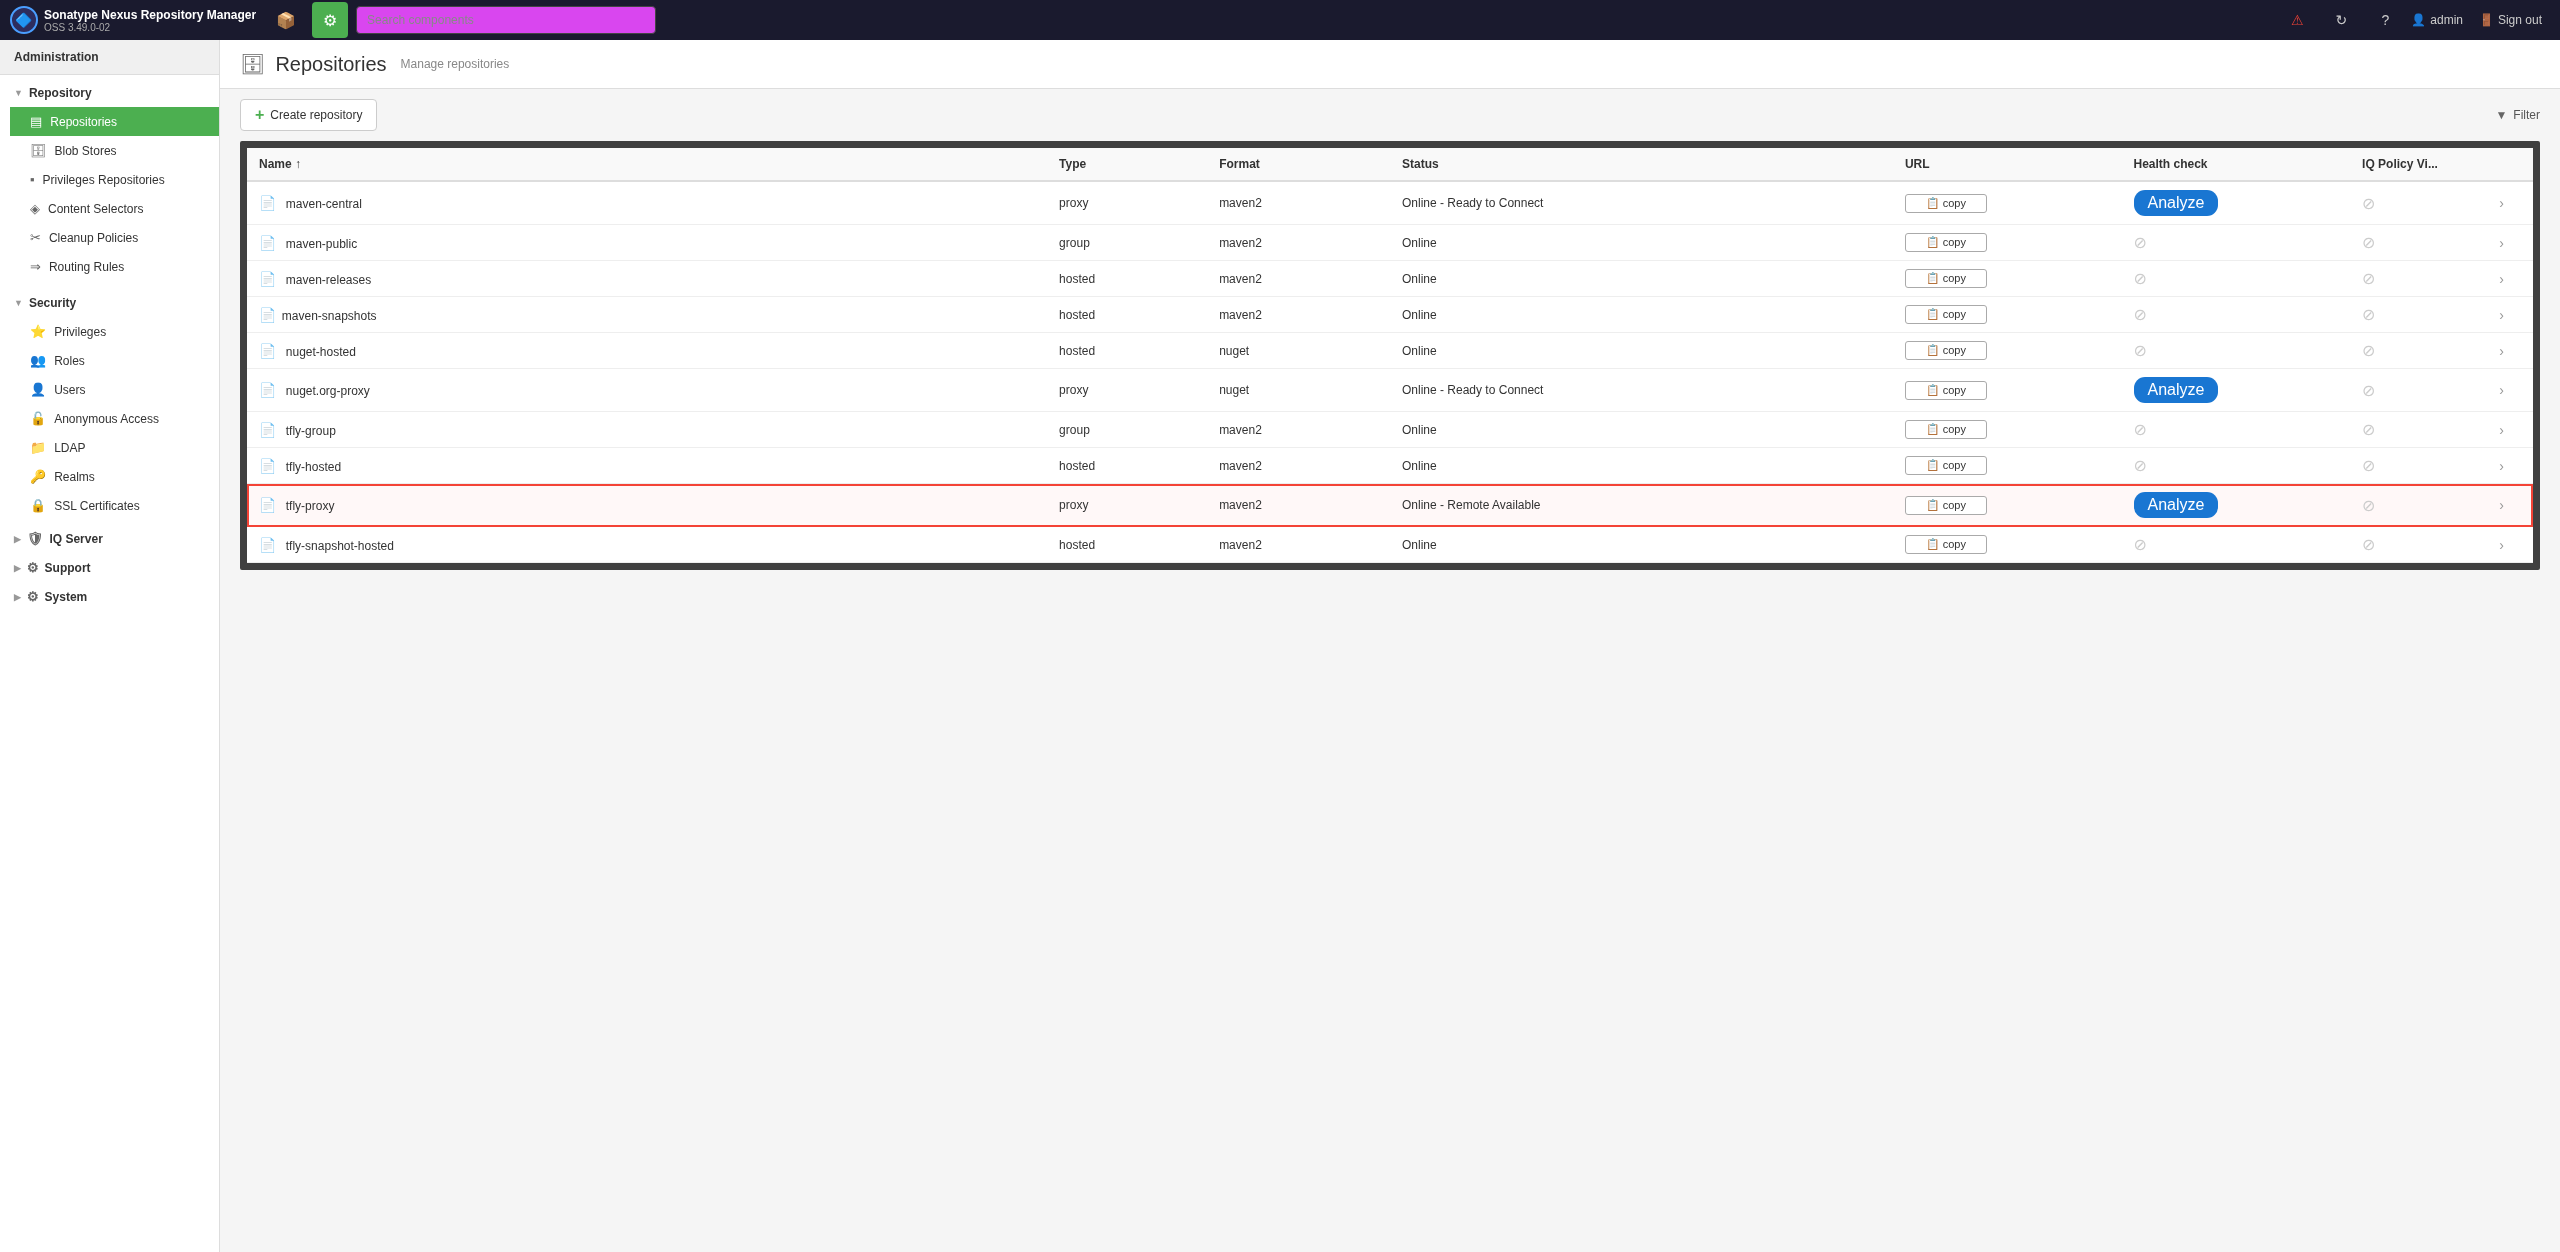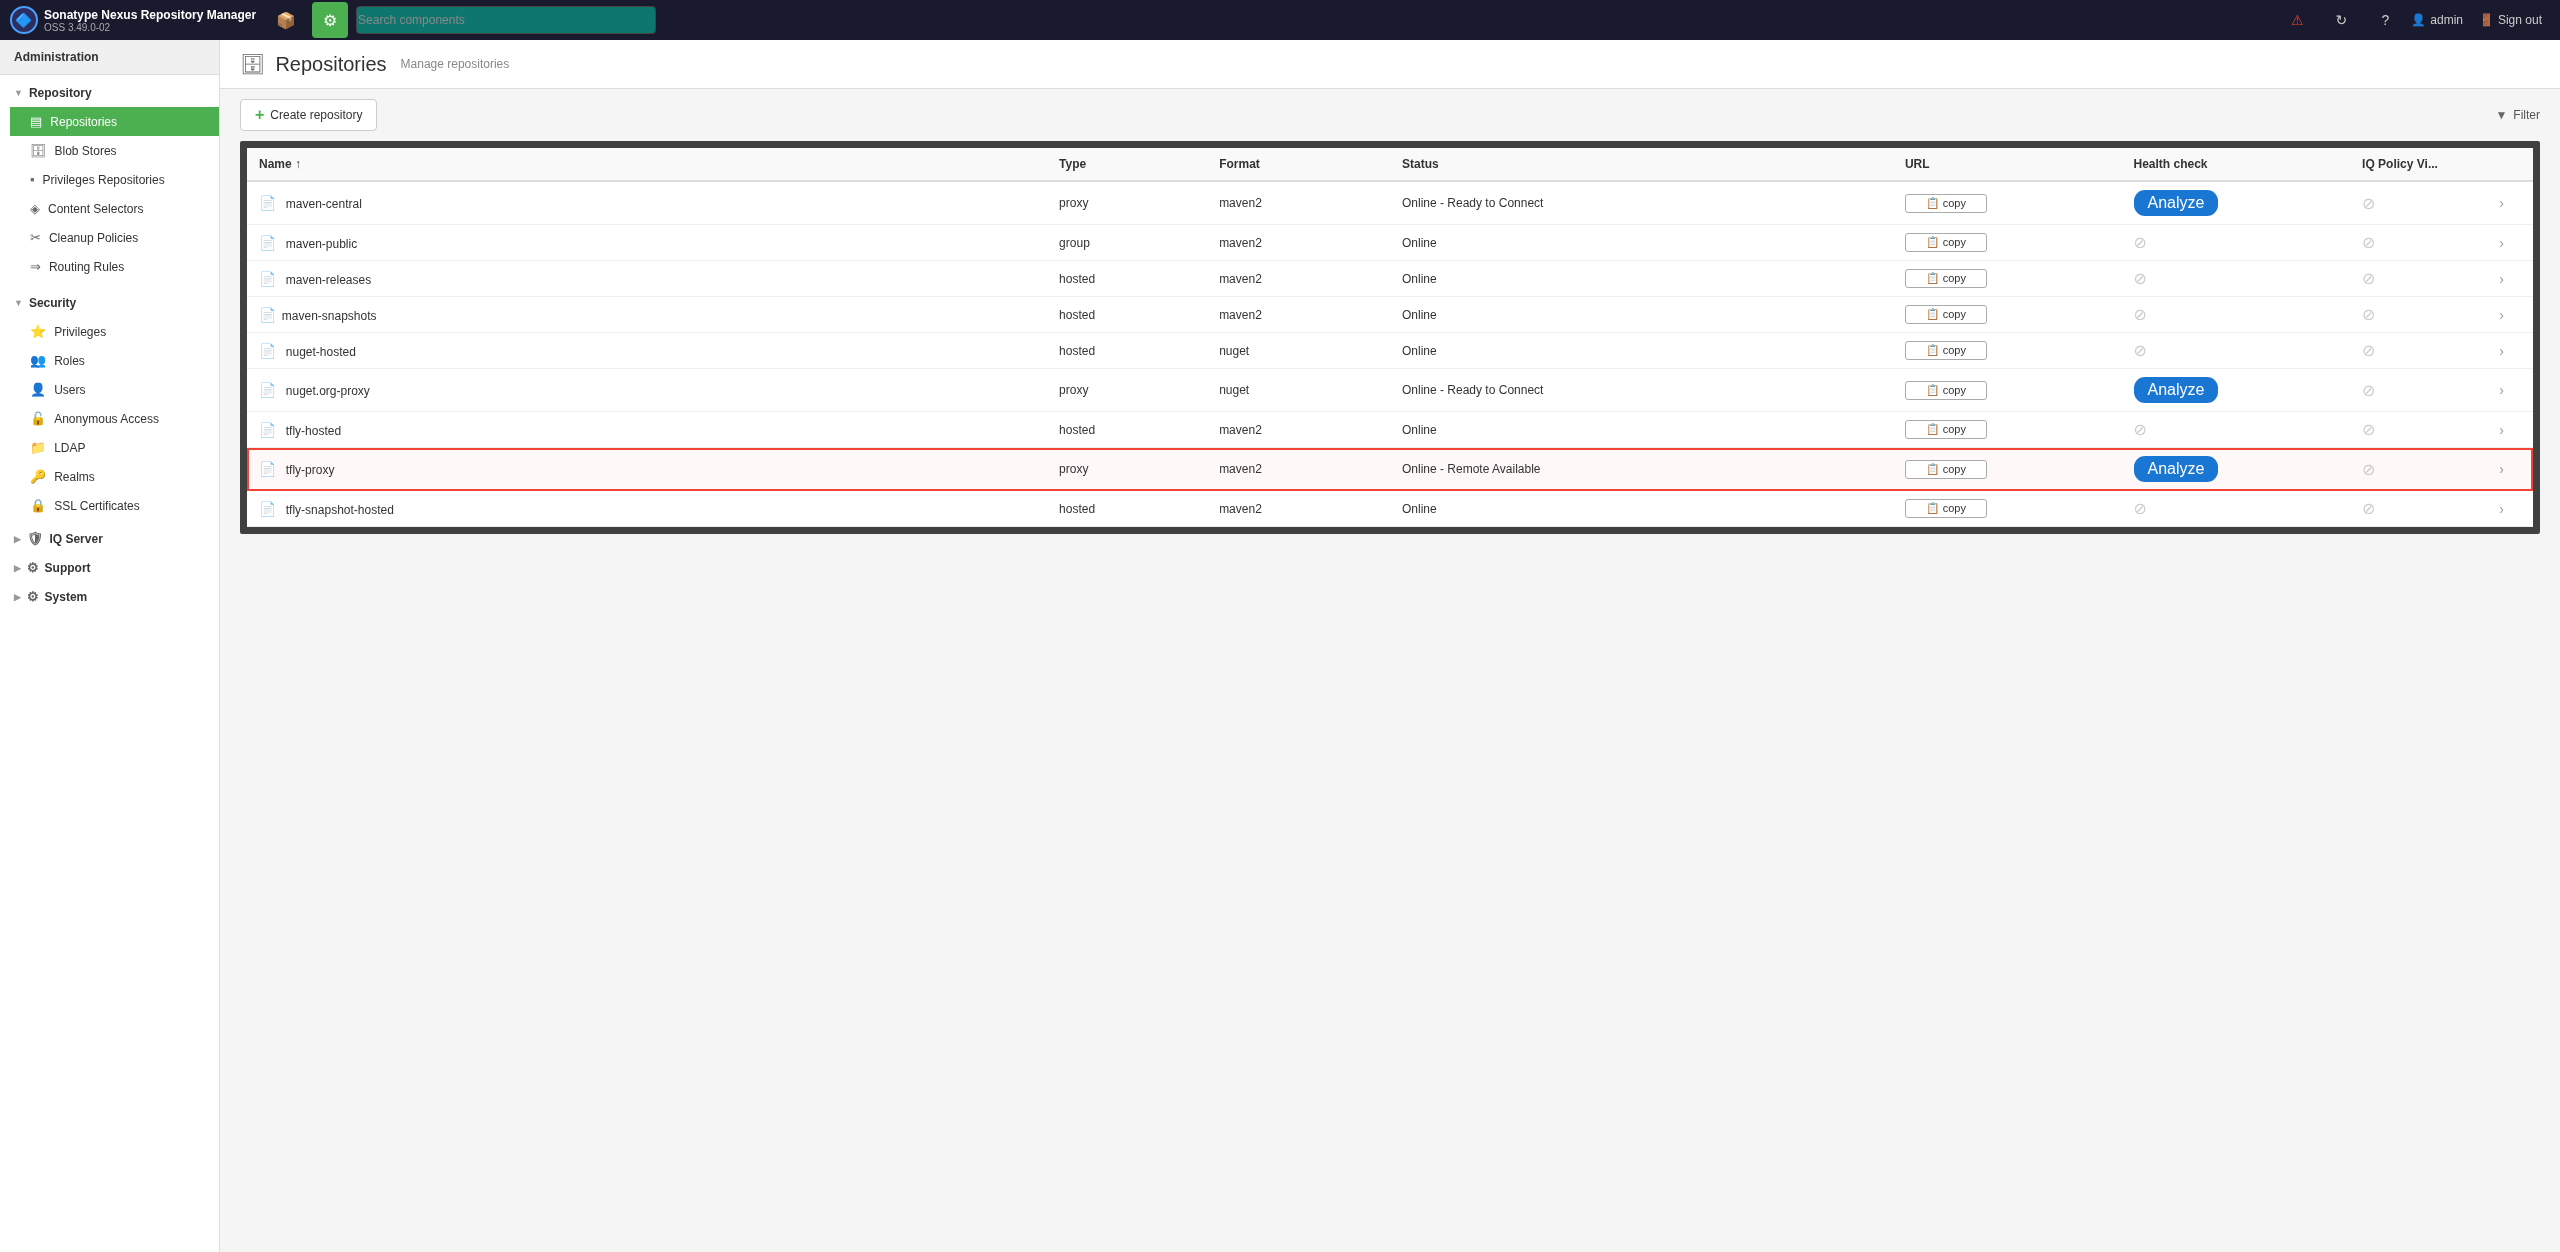--- a/index.html
+++ b/index.html
@@ -51,24 +51,24 @@
     }
     .nav-icon-btn.active {
       background: #4caf50;
       color: #fff;
     }
 
     .search-bar {
       flex: 1;
       max-width: 300px;
       height: 28px;
-      background: #0f766e;
+      background: #d946ef;
       border: 1px solid #444;
       border-radius: 4px;
-      padding: 0 1px;
+      padding: 0 10px;
       color: #fff;
       font-size: 12px;
     }
     .search-bar::placeholder { color: #888; }
 
     .navbar-right {
       margin-left: auto;
       display: flex;
       align-items: center;
       gap: 8px;
@@ -524,20 +524,33 @@
               <td class="col-format">nuget</td>
               <td class="col-status">Online - Ready to Connect</td>
               <td class="col-url"><button class="copy-btn">📋 copy</button></td>
               <td class="col-health"><button class="analyze-btn">Analyze</button></td>
               <td class="col-iq"><span class="disabled-icon">⊘</span></td>
               <td class="col-action"><span class="chevron-right">›</span></td>
             </tr>
             <tr>
               <td class="col-name">
     <span class="row-icon">📄</span>
+    <span style="margin-left:6px">tfly-group</span>
+  </td>
+              <td class="col-type">group</td>
+              <td class="col-format">maven2</td>
+              <td class="col-status">Online</td>
+              <td class="col-url"><button class="copy-btn">📋 copy</button></td>
+              <td class="col-health"><span class="disabled-icon">⊘</span></td>
+              <td class="col-iq"><span class="disabled-icon">⊘</span></td>
+              <td class="col-action"><span class="chevron-right">›</span></td>
+            </tr>
+            <tr>
+              <td class="col-name">
+    <span class="row-icon">📄</span>
     <span style="margin-left:6px">tfly-hosted</span>
   </td>
               <td class="col-type">hosted</td>
               <td class="col-format">maven2</td>
               <td class="col-status">Online</td>
               <td class="col-url"><button class="copy-btn">📋 copy</button></td>
               <td class="col-health"><span class="disabled-icon">⊘</span></td>
               <td class="col-iq"><span class="disabled-icon">⊘</span></td>
               <td class="col-action"><span class="chevron-right">›</span></td>
             </tr>

